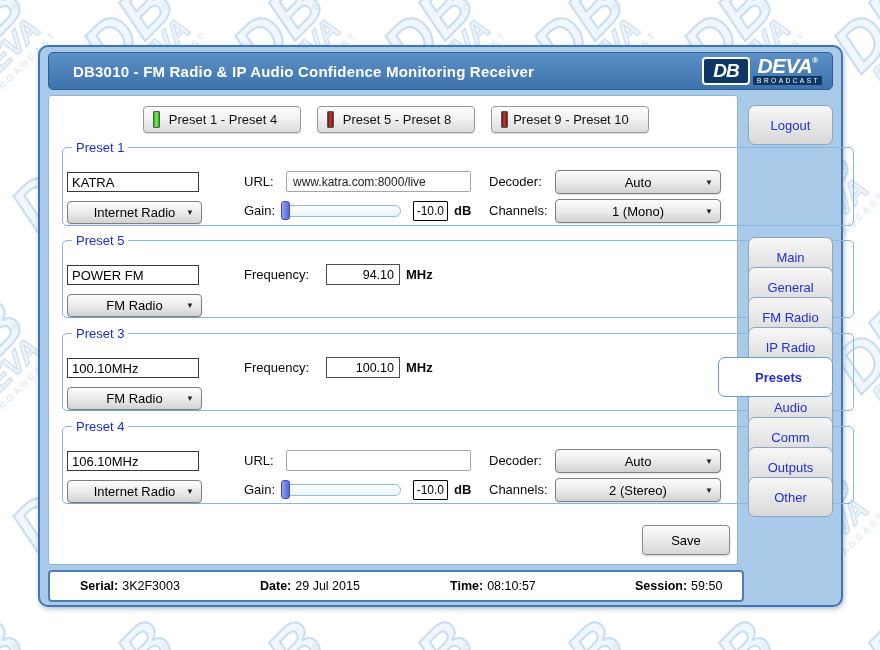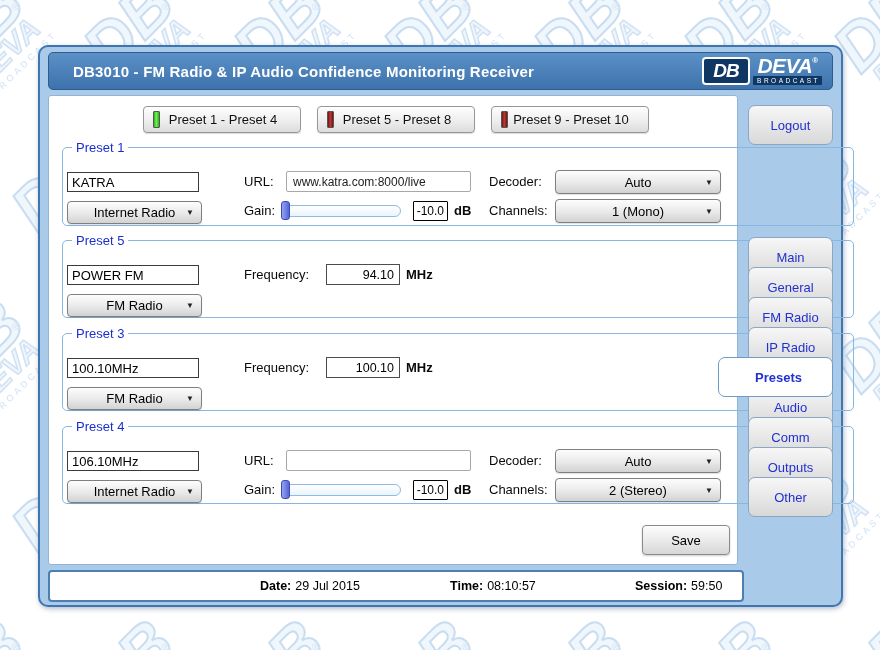--- a/index.html
+++ b/index.html
@@ -560,20 +560,24 @@
   <div class="nav-btn" style="top:220px">General</div>
   <div class="nav-btn" style="top:250px">FM Radio</div>
   <div class="nav-btn" style="top:280px">IP Radio</div>
   <div class="nav-btn active" style="top:310px">Presets</div>
   <div class="nav-btn" style="top:340px">Audio</div>
   <div class="nav-btn" style="top:370px">Comm</div>
   <div class="nav-btn" style="top:400px">Outputs</div>
   <div class="nav-btn" style="top:430px">Other</div>
 
   <div class="footer">
+    <div class="foot-item" style="left:30px">
+      <b>Serial:</b>
+        <span>3K2F3003</span>
+    </div>
     <div class="foot-item" style="left:210px">
       <b>Date:</b>
         <span>29 Jul 2015</span>
     </div>
     <div class="foot-item" style="left:400px">
       <b>Time:</b>
         <span>08:10:57</span>
     </div>
     <div class="foot-item" style="left:585px">
       <b>Session:</b>

